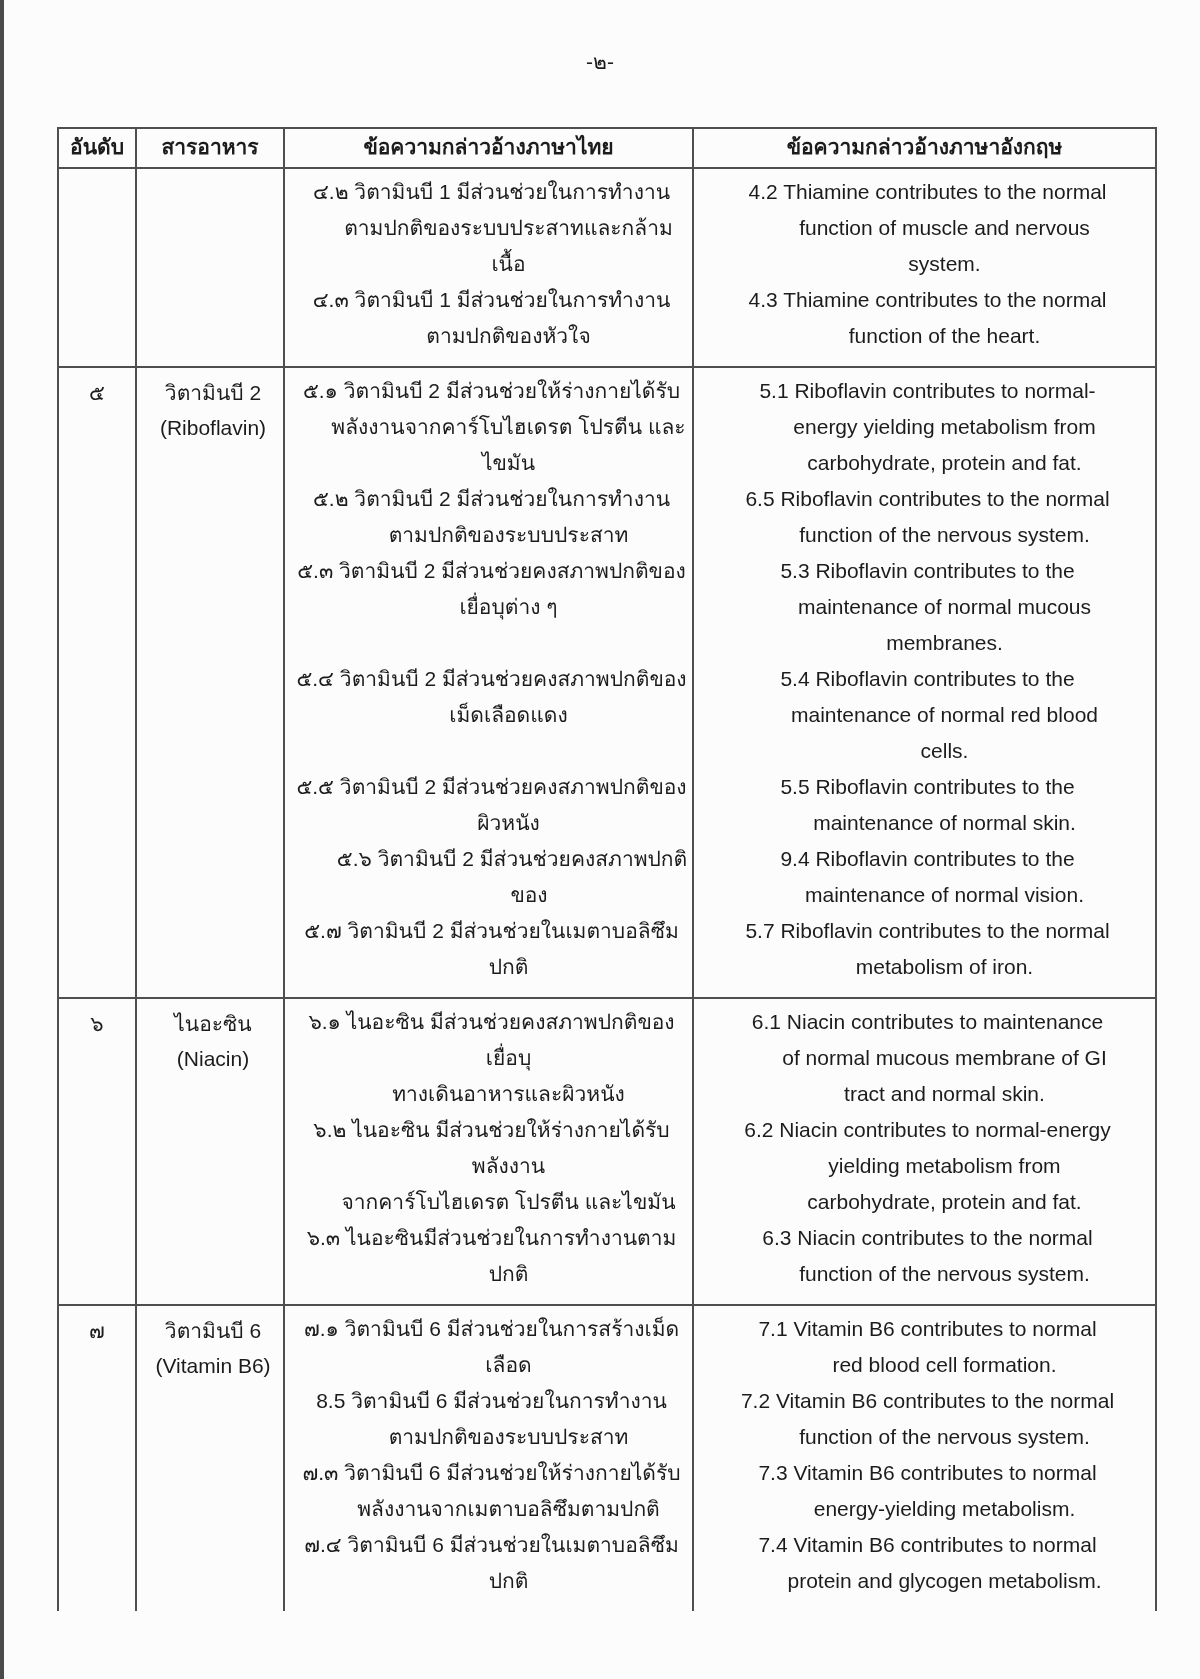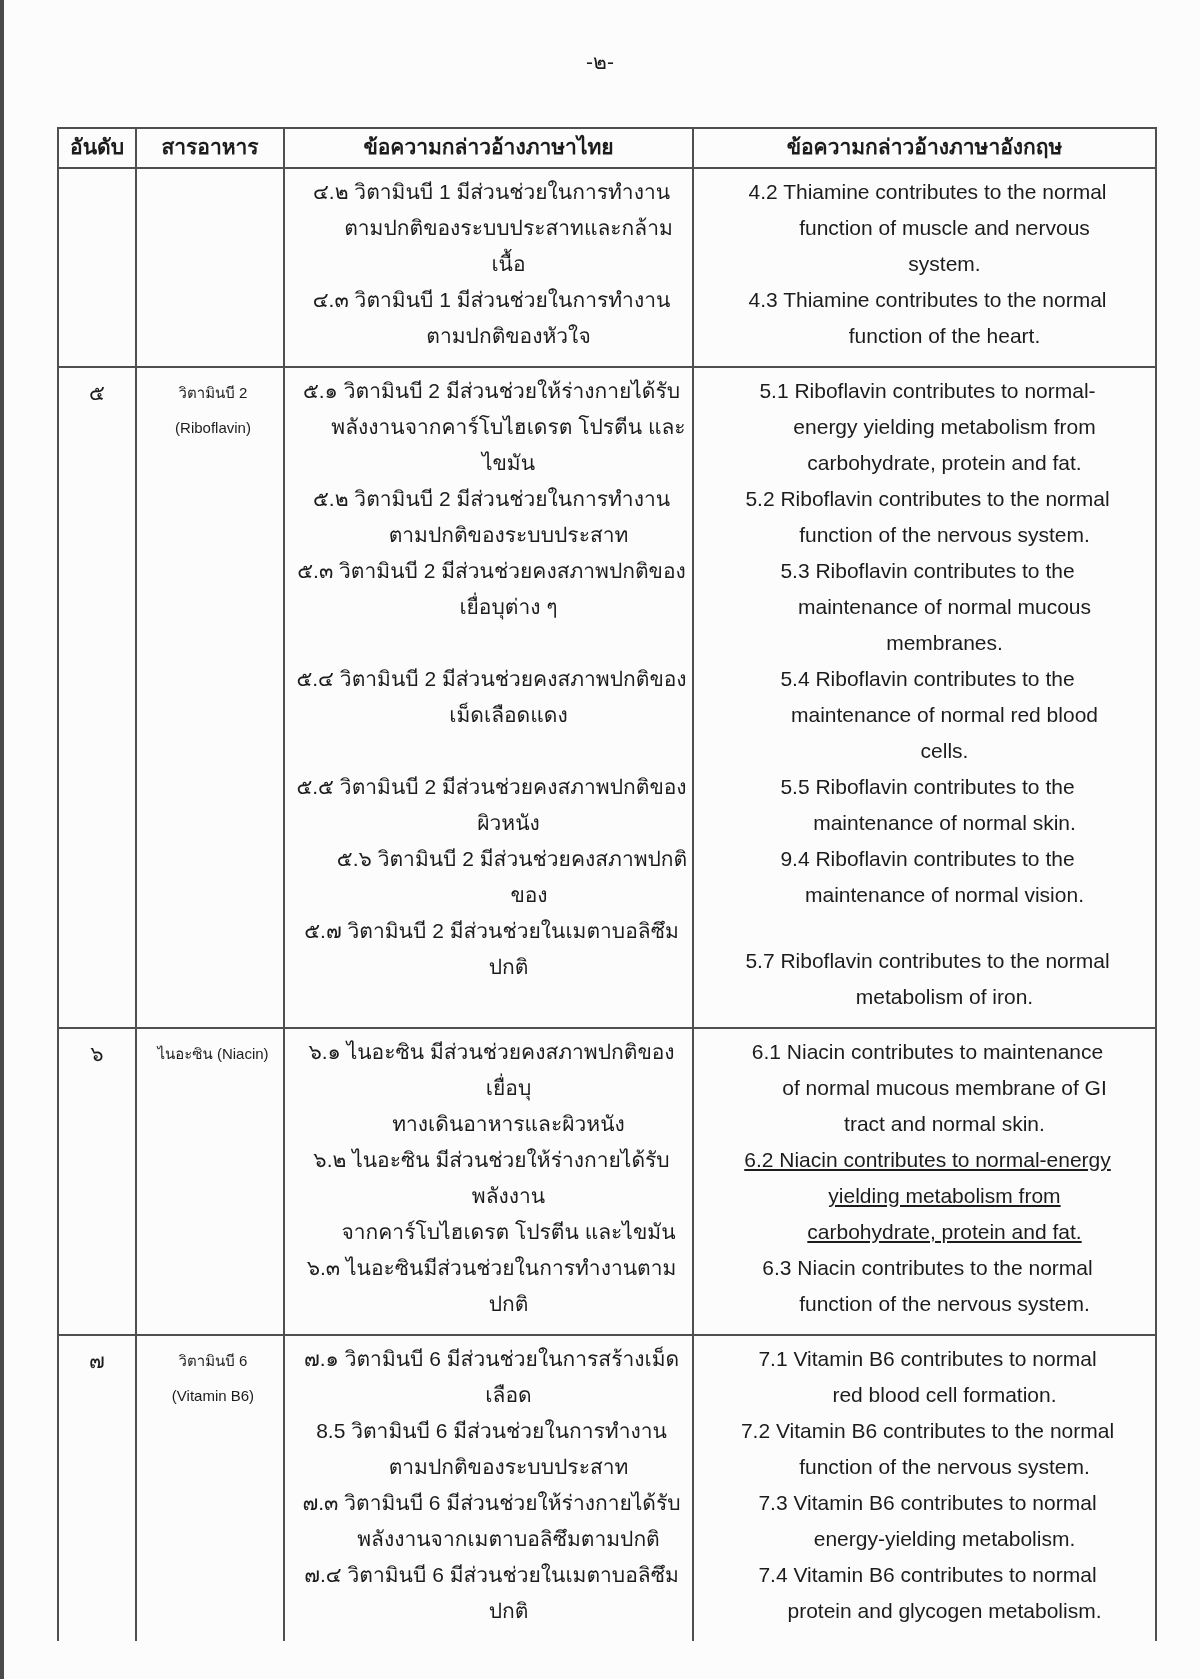--- a/index.html
+++ b/index.html
@@ -32,21 +32,21 @@
   }
   table.doc tr:last-child td{border-bottom:none;}
   th{
     height:34px;font-size:21px;font-weight:bold;text-align:center;
     padding:2px 2px;line-height:32px;
   }
   td.rank{
     text-align:center;font-size:21px;padding-top:7px;line-height:36px;
   }
   td.nutrient{
-    font-size:15px;padding:7px 4px 0 10px;line-height:35px;
+    font-size:21px;padding:7px 4px 0 10px;line-height:35px;
     white-space:pre-line;
   }
   td.claims{
     padding:5px 4px 12px 10px;
   }
   .claim{
     font-size:21px;line-height:36px;
     white-space:pre-line;
     padding-left:34px;text-indent:-34px;
     overflow:hidden;
@@ -110,52 +110,52 @@
 ผิวหนัง</div>
           <div class="claim" style="height: 72px; margin-left: 41px;">๕.๖ วิตามินบี 2 มีส่วนช่วยคงสภาพปกติของ
 การมองเห็น</div>
           <div class="claim" style="height: 72px;">๕.๗ วิตามินบี 2 มีส่วนช่วยในเมตาบอลิซึมปกติ
 ของเหล็ก</div>
         </td>
         <td class="claims">
           <div class="claim" style="height: 108px;">5.1 Riboflavin contributes to normal-
 energy yielding metabolism from
 carbohydrate, protein and fat.</div>
-          <div class="claim" style="height: 72px;">5.2 Riboflavin contributes to the normal
+          <div class="claim" style="height: 72px;">6.5 Riboflavin contributes to the normal
 function of the nervous system.</div>
           <div class="claim" style="height: 108px;">5.3 Riboflavin contributes to the
 maintenance of normal mucous
 membranes.</div>
           <div class="claim" style="height: 108px;">5.4 Riboflavin contributes to the
 maintenance of normal red blood
 cells.</div>
           <div class="claim" style="height: 72px;">5.5 Riboflavin contributes to the
 maintenance of normal skin.</div>
           <div class="claim" style="height: 72px;">9.4 Riboflavin contributes to the
 maintenance of normal vision.</div>
-          <div class="claim" style="height: 72px; margin-top: 30px;">5.7 Riboflavin contributes to the normal
+          <div class="claim" style="height: 72px;">5.7 Riboflavin contributes to the normal
 metabolism of iron.</div>
         </td>
       </tr>
       <tr>
         <td class="rank">๖</td>
         <td class="nutrient">ไนอะซิน (Niacin)</td>
         <td class="claims">
           <div class="claim" style="height: 108px;">๖.๑ ไนอะซิน มีส่วนช่วยคงสภาพปกติของเยื่อบุ
 ทางเดินอาหารและผิวหนัง</div>
           <div class="claim" style="height: 108px;">๖.๒ ไนอะซิน มีส่วนช่วยให้ร่างกายได้รับพลังงาน
 จากคาร์โบไฮเดรต โปรตีน และไขมัน ตามปกติ</div>
           <div class="claim" style="height: 72px;">๖.๓ ไนอะซินมีส่วนช่วยในการทำงานตามปกติ
 ของระบบประสาท</div>
         </td>
         <td class="claims">
           <div class="claim" style="height: 108px;">6.1 Niacin contributes to maintenance
 of normal mucous membrane of GI
 tract and normal skin.</div>
-          <div class="claim" style="height: 108px; text-decoration: underline;">6.2 Niacin contributes to normal-energy
+          <div class="claim" style="height: 108px;">6.2 Niacin contributes to normal-energy
 yielding metabolism from
 carbohydrate, protein and fat.</div>
           <div class="claim" style="height: 72px;">6.3 Niacin contributes to the normal
 function of the nervous system.</div>
         </td>
       </tr>
       <tr style="height: 300px;">
         <td class="rank">๗</td>
         <td class="nutrient">วิตามินบี 6
 (Vitamin B6)</td>

